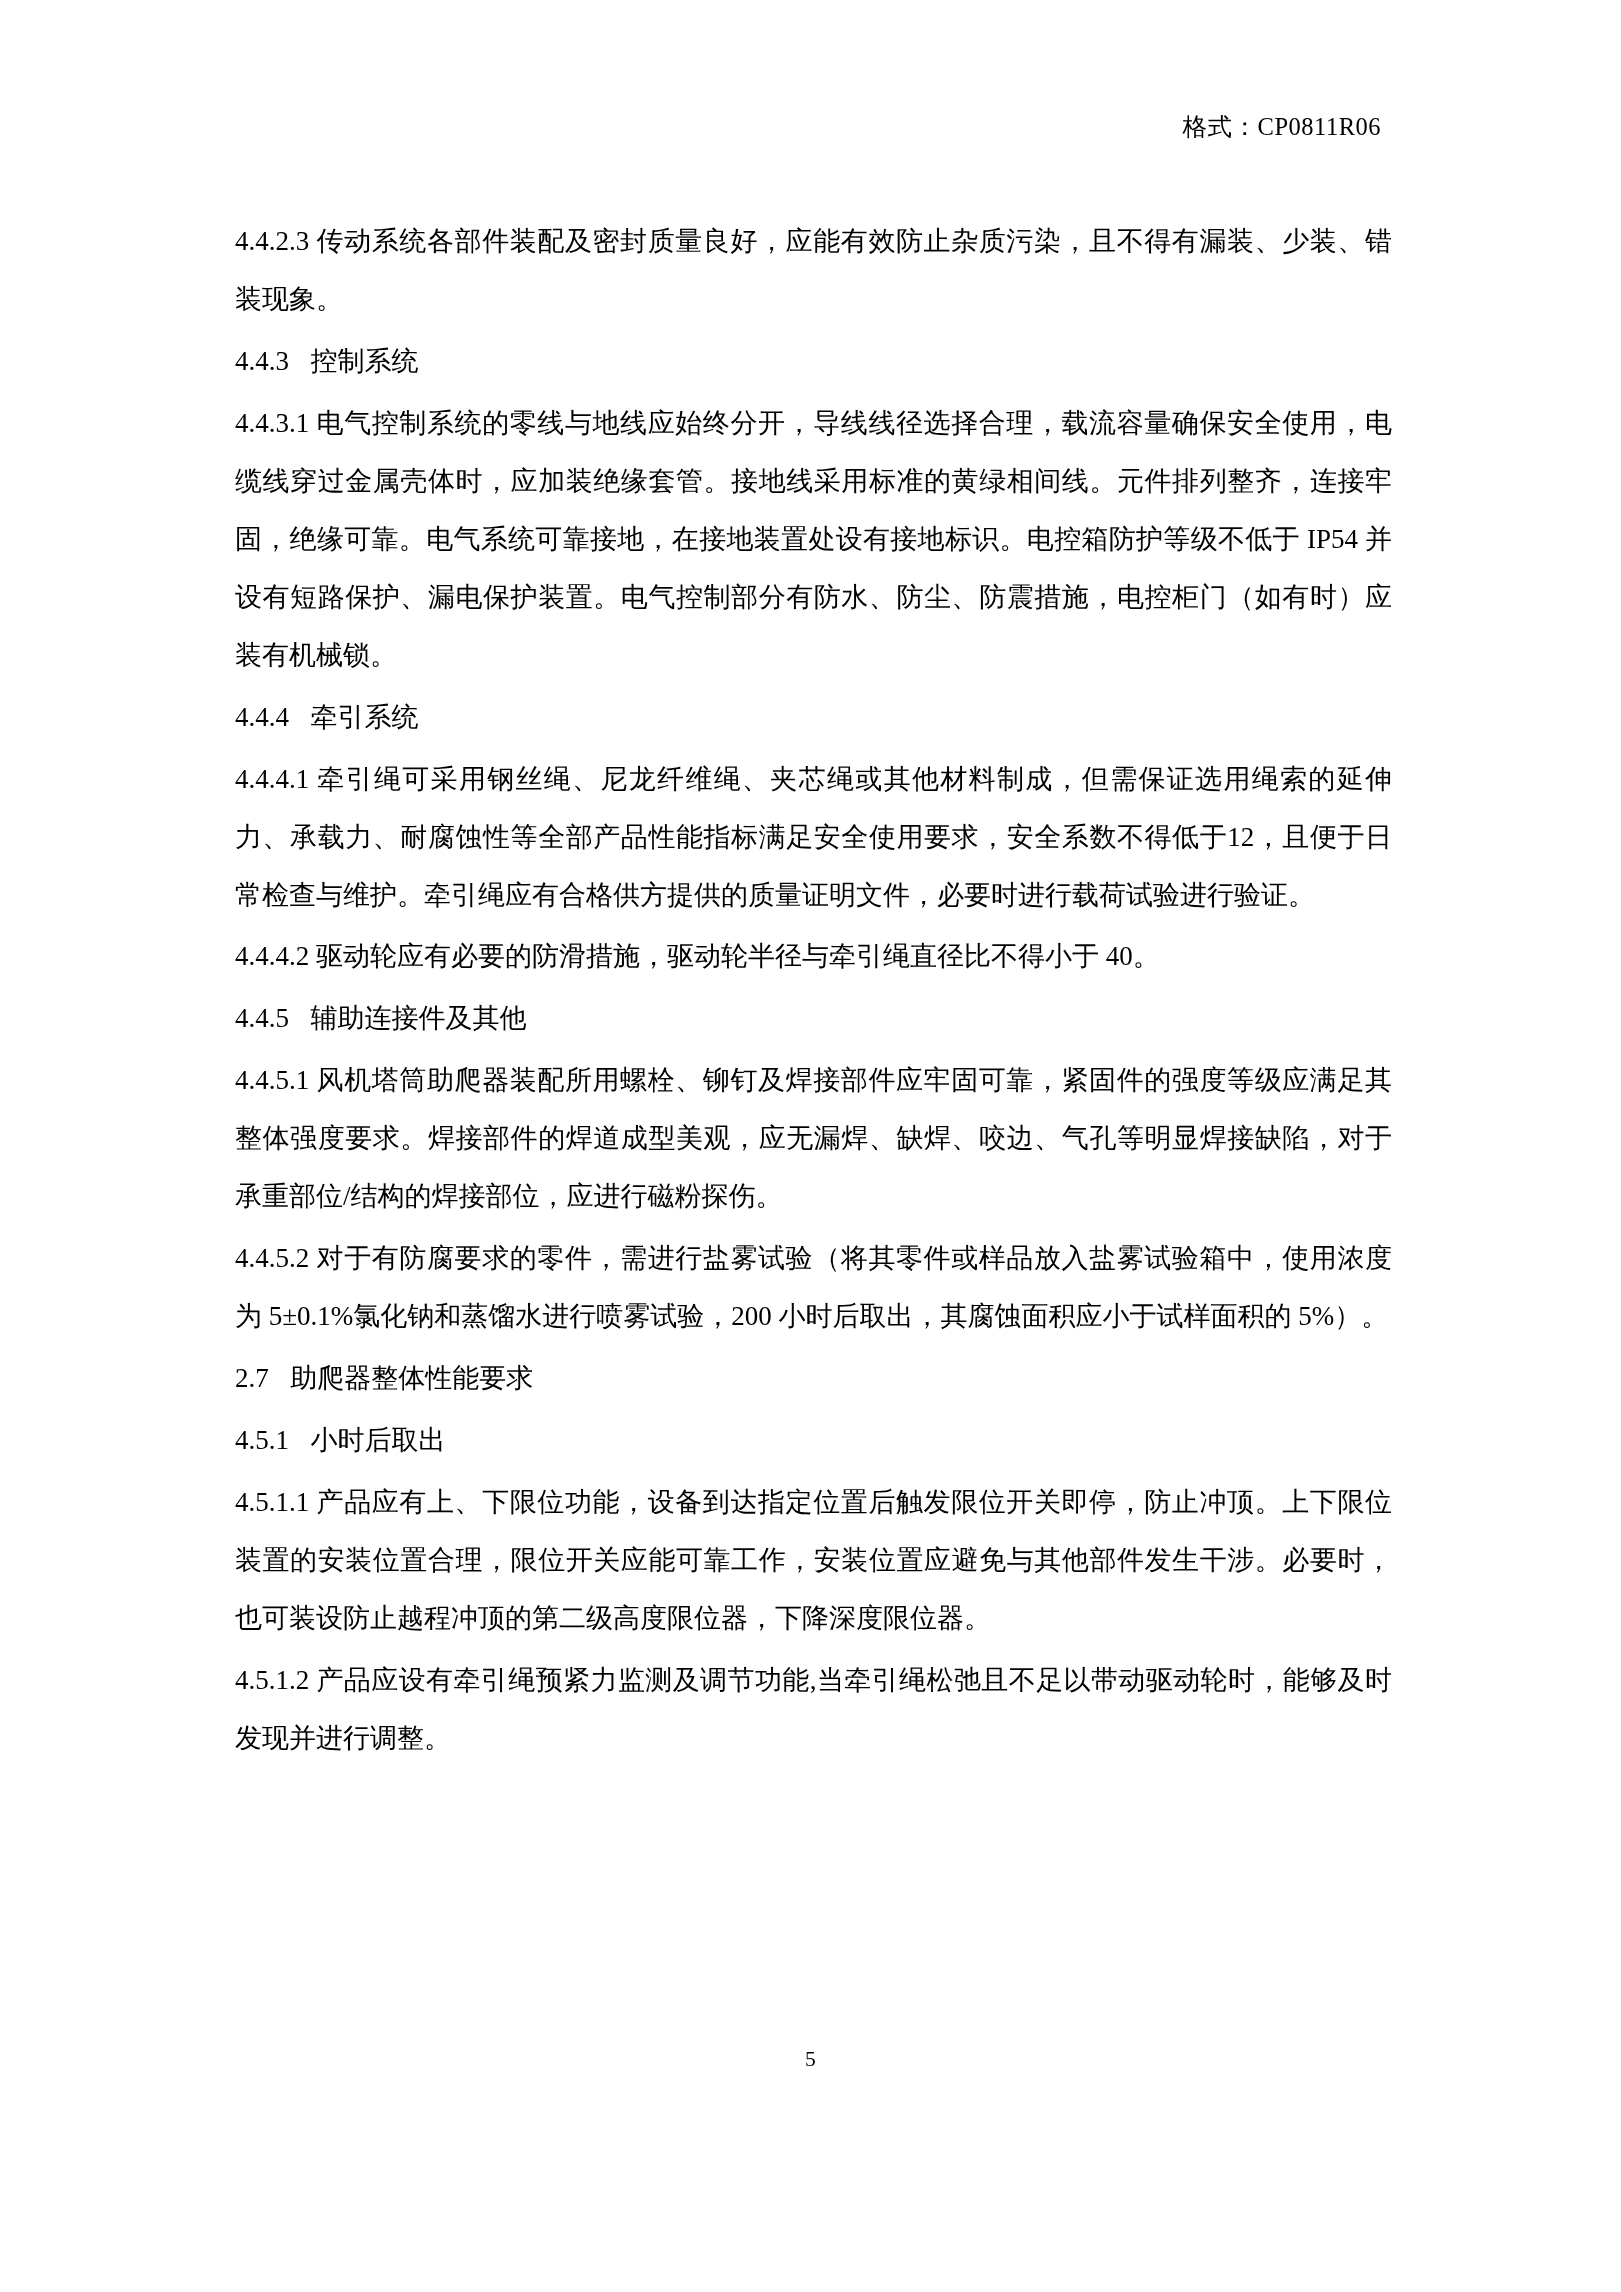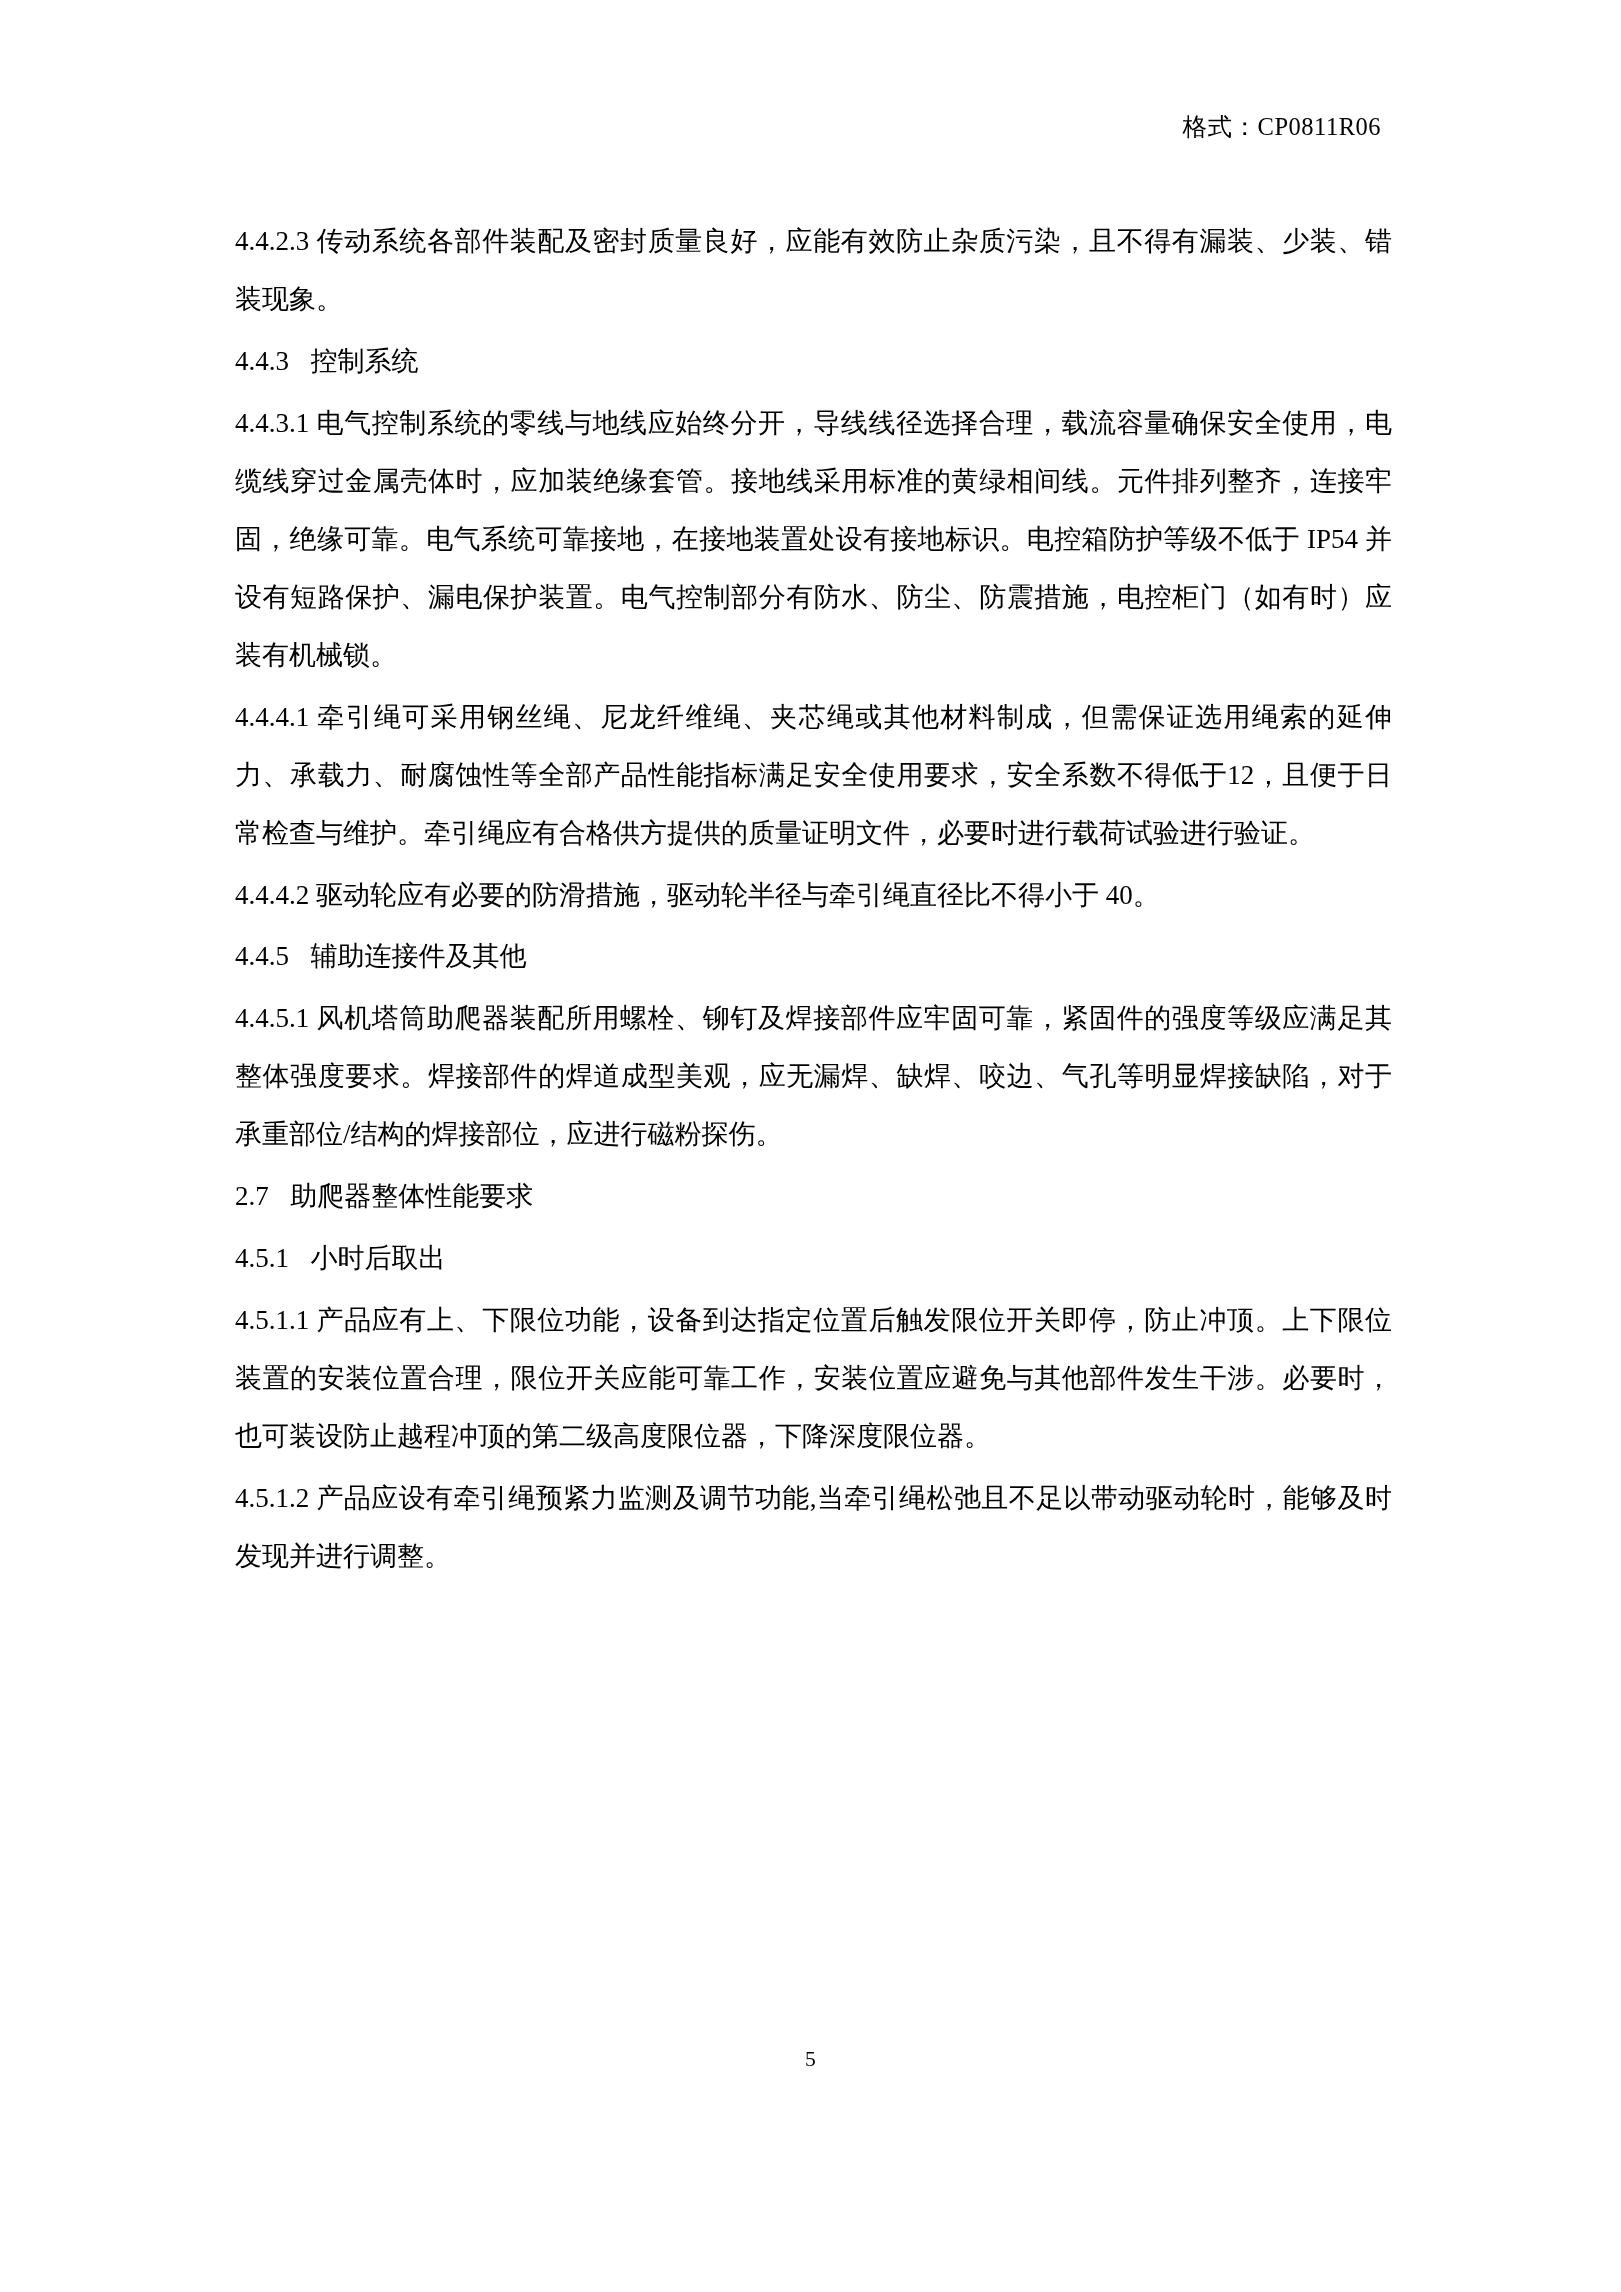--- a/index.html
+++ b/index.html
@@ -73,29 +73,31 @@
   <div class="header-line">格式：CP0811R06</div>
 
   <div class="content">
 
     <p>4.4.2.3 传动系统各部件装配及密封质量良好，应能有效防止杂质污染，且不得有漏装、少装、错装现象。</p>
 
     <p class="heading"><span class="num">4.4.3</span><span class="gap"></span><span>控制系统</span></p>
 
     <p>4.4.3.1 电气控制系统的零线与地线应始终分开，导线线径选择合理，载流容量确保安全使用，电缆线穿过金属壳体时，应加装绝缘套管。接地线采用标准的黄绿相间线。元件排列整齐，连接牢固，绝缘可靠。电气系统可靠接地，在接地装置处设有接地标识。电控箱防护等级不低于 IP54 并设有短路保护、漏电保护装置。电气控制部分有防水、防尘、防震措施，电控柜门（如有时）应装有机械锁。</p>
 
+    <p class="heading"><span class="num">4.4.4</span><span class="gap"></span><span>牵引系统</span></p>
 
     <p>4.4.4.1 牵引绳可采用钢丝绳、尼龙纤维绳、夹芯绳或其他材料制成，但需保证选用绳索的延伸力、承载力、耐腐蚀性等全部产品性能指标满足安全使用要求，安全系数不得低于12，且便于日常检查与维护。牵引绳应有合格供方提供的质量证明文件，必要时进行载荷试验进行验证。</p>
 
     <p>4.4.4.2 驱动轮应有必要的防滑措施，驱动轮半径与牵引绳直径比不得小于 40。</p>
 
     <p class="heading"><span class="num">4.4.5</span><span class="gap"></span><span>辅助连接件及其他</span></p>
 
     <p>4.4.5.1 风机塔筒助爬器装配所用螺栓、铆钉及焊接部件应牢固可靠，紧固件的强度等级应满足其整体强度要求。焊接部件的焊道成型美观，应无漏焊、缺焊、咬边、气孔等明显焊接缺陷，对于承重部位/结构的焊接部位，应进行磁粉探伤。</p>
 
+    <p>4.4.5.2 对于有防腐要求的零件，需进行盐雾试验（将其零件或样品放入盐雾试验箱中，使用浓度为 5±0.1%氯化钠和蒸馏水进行喷雾试验，200 小时后取出，其腐蚀面积应小于试样面积的 5%）。</p>
 
     <p class="heading"><span class="num">2.7</span><span class="gap"></span><span>助爬器整体性能要求</span></p>
 
     <p class="heading"><span class="num">4.5.1</span><span class="gap"></span><span>小时后取出</span></p>
 
     <p>4.5.1.1 产品应有上、下限位功能，设备到达指定位置后触发限位开关即停，防止冲顶。上下限位装置的安装位置合理，限位开关应能可靠工作，安装位置应避免与其他部件发生干涉。必要时，也可装设防止越程冲顶的第二级高度限位器，下降深度限位器。</p>
 
     <p>4.5.1.2 产品应设有牵引绳预紧力监测及调节功能,当牵引绳松弛且不足以带动驱动轮时，能够及时发现并进行调整。</p>
 
   </div>

